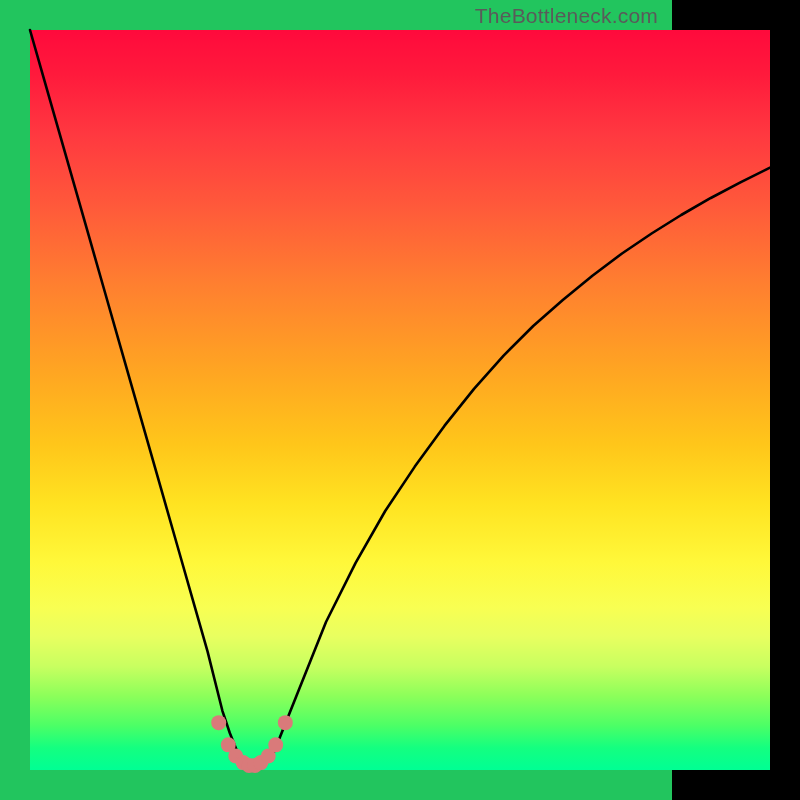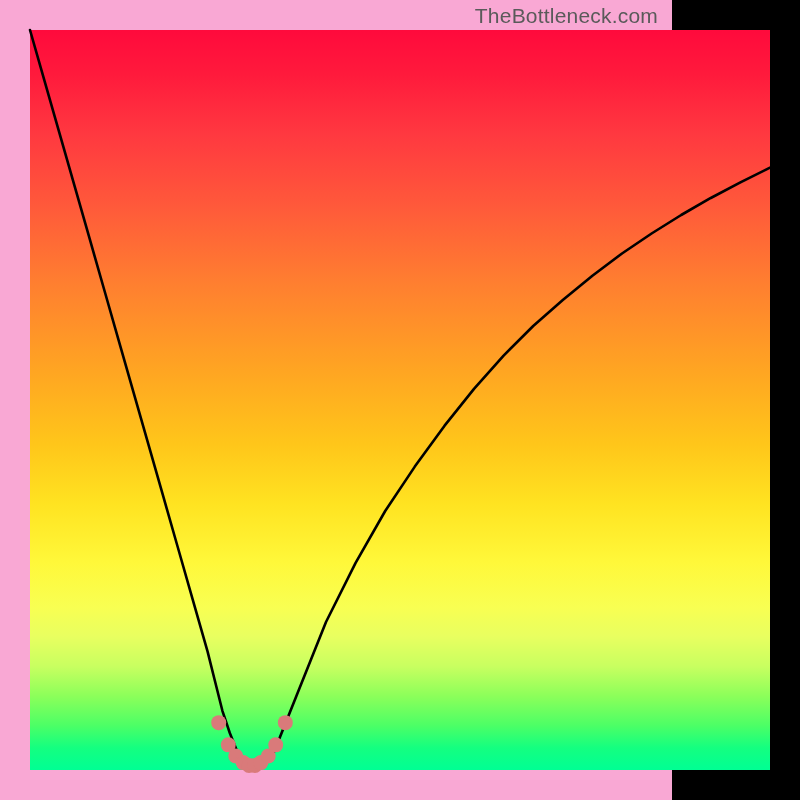--- a/index.html
+++ b/index.html
@@ -10,21 +10,21 @@
     overflow: hidden;
     background: #000;
     font-family: Arial, Helvetica, sans-serif;
   }
   .frame {
     position: absolute;
     top: 0;
     left: 0;
     width: 672px;
     height: 800px;
-    background: #f9a8d4;
+    background: #22c55e;
   }
   .plot-area {
     position: absolute;
     top: 30px;
     left: 30px;
     width: 740px;
     height: 740px;
     
     background: linear-gradient(to bottom,
       #ff0a3c 0%,

